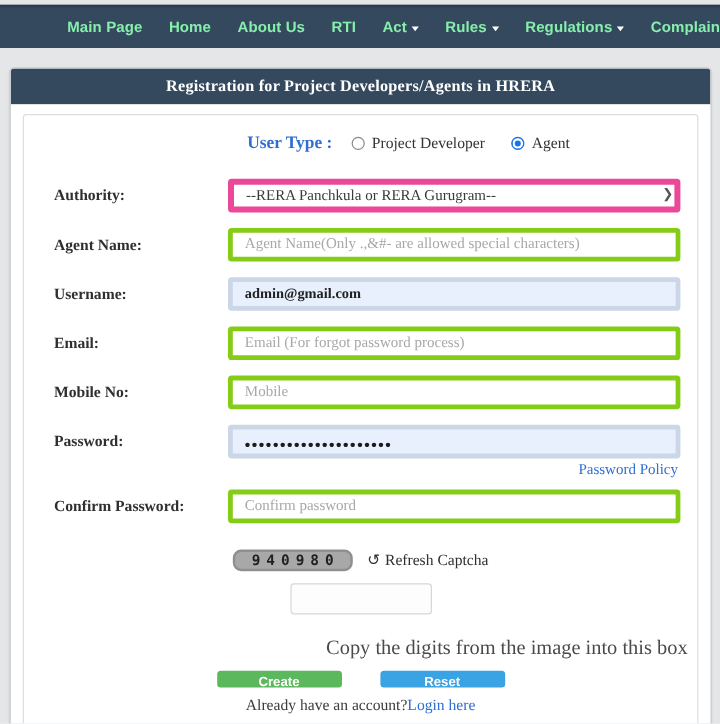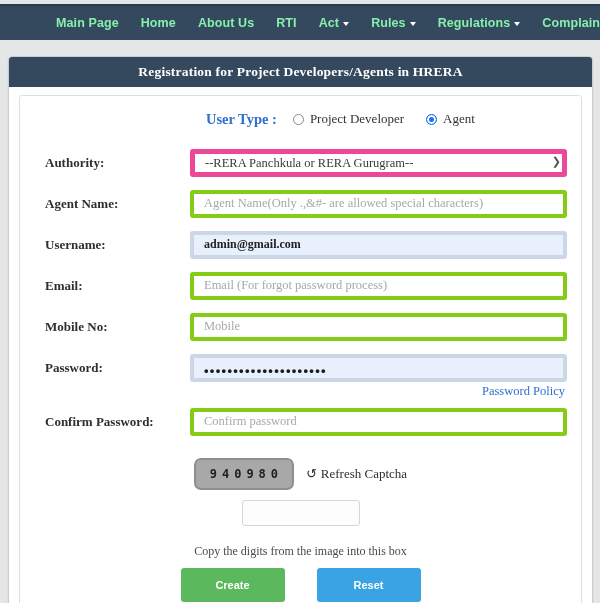--- a/index.html
+++ b/index.html
@@ -208,21 +208,21 @@
   
   .captcha-row {
     display: flex;
     align-items: center;
     justify-content: center;
     margin-top: 16px;
     gap: 12px;
   }
   .captcha-img {
     width: 100px;
-    height: 32px;
+    height: 18px;
     background: #a8a8a8;
     border: 2px solid #8f8f8f;
     border-radius: 7px;
     display: flex;
     align-items: center;
     justify-content: center;
     letter-spacing: 5px;
     font-family: "DejaVu Sans Mono", monospace;
     font-size: 12px;
     font-weight: bold;
@@ -252,36 +252,36 @@
   }
   .captcha-input {
     width: 118px;
     height: 26px;
     border: 1px solid #d4d7da;
     border-radius: 3px;
     background: #fdfdfd;
     outline: none;
   }
   .captcha-hint {
-    text-align: center;
-    font-size: 12px;
+    text-align: right;
+    font-size: 17px;
     color: #4a4a4a;
     margin-top: 18px;
   }
 
   
   .btn-row {
     display: flex;
     justify-content: center;
     gap: 32px;
     margin-top: 9px;
   }
   .btn {
     width: 104px;
-    height: 34px;
+    height: 14px;
     border: none;
     border-radius: 3px;
     color: #ffffff;
     font-family: "Liberation Sans", sans-serif;
     font-weight: bold;
     font-size: 11px;
     cursor: pointer;
     line-height: 21px;
     text-align: center;
     padding: 0;

